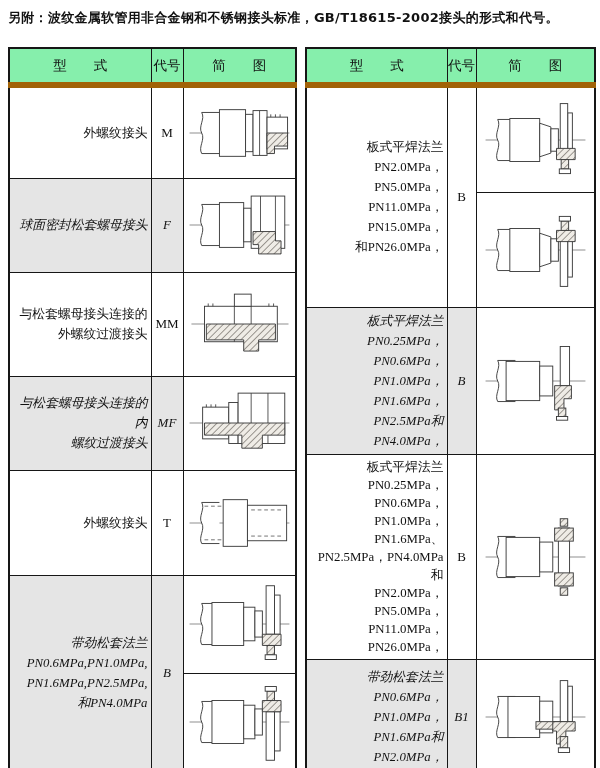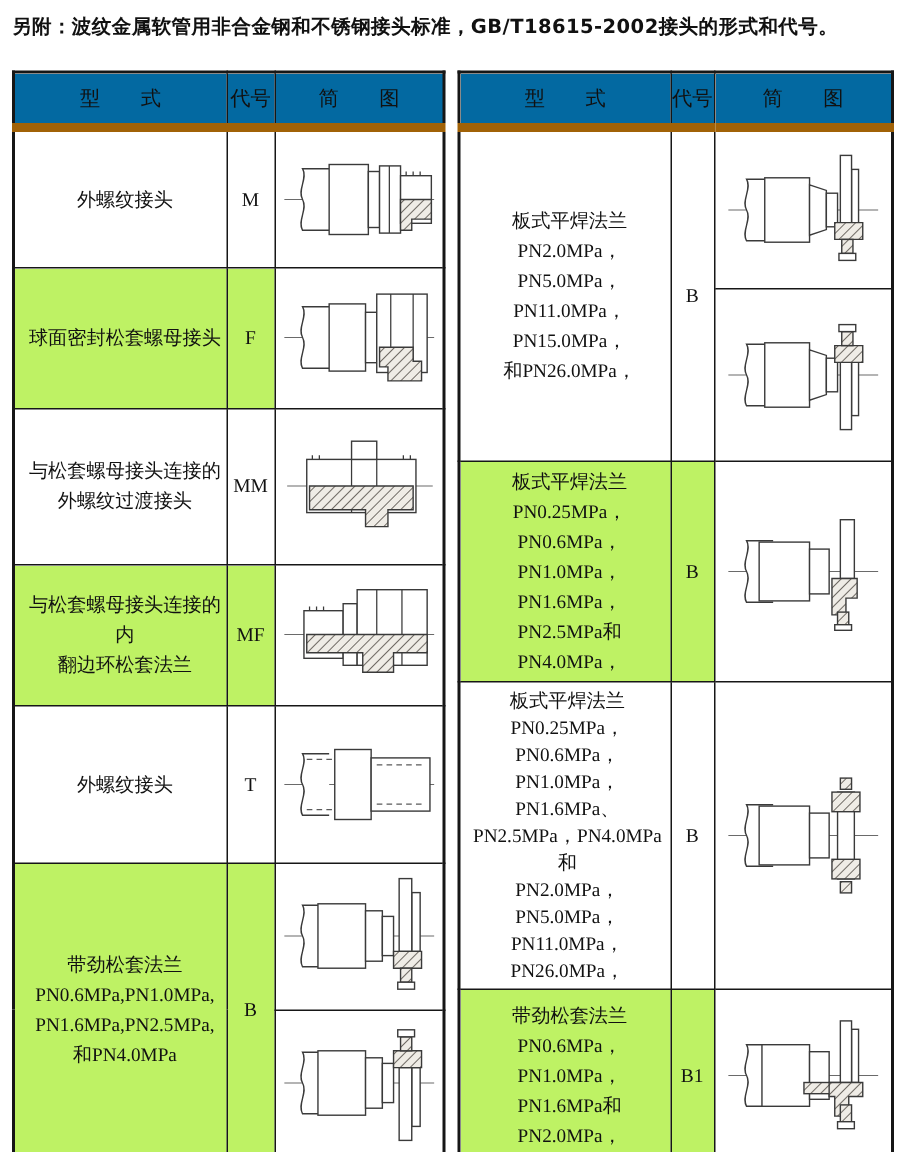--- a/index.html
+++ b/index.html
@@ -3,29 +3,29 @@
 <meta charset="utf-8">
 <style>
   html,body{margin:0;padding:0;}
   body{width:600px;height:768px;background:#fff;overflow:hidden;
        font-family:"Liberation Sans","DejaVu Sans",sans-serif;color:#111;}
   .title{padding:9px 10px 20px 8px;font-size:13px;font-weight:700;letter-spacing:.3px;
          font-family:"DejaVu Sans","Liberation Sans",sans-serif;}
   .tables{display:flex;gap:8px;padding:0 8px;align-items:flex-start;}
   table{border-collapse:collapse;table-layout:fixed;border:2px solid #161616;background:#fff;}
   th,td{border:1px solid #161616;padding:0;overflow:hidden;}
-  th{background:#0369a1;font-weight:400;font-size:13.5px;height:33px;
+  th{background:#86efac;font-weight:400;font-size:13.5px;height:33px;
      border-bottom:6px solid #a16207;font-family:Liberation Serif, serif;}
   td{vertical-align:middle;}
   .type-cell{font-family:"Liberation Serif","DejaVu Serif",serif;font-size:12.8px;line-height:20px;
-             white-space:pre-line;text-align:center;padding:3px 3px 3px 9px;}
+             white-space:pre-line;text-align:right;padding:3px 3px 3px 9px;}
   .tight{line-height:18px;padding-left:6px;}
   .code-cell{font-family:"Liberation Serif","DejaVu Serif",serif;font-size:13px;text-align:center;}
   .diagram-cell{text-align:center;}
-  .yellow{background:#bef264;}
+  .yellow{background:#e5e5e5;font-style:italic;}
   tr.h93{height:93px}tr.h94{height:94px}tr.h104{height:104px}tr.h105{height:105px}
   tr.h98{height:98px}tr.h99{height:99px}tr.h107{height:107px}tr.h115{height:115px}
   tr.h118{height:118px}tr.h114{height:114px}
   svg.diag{width:111px;height:84px;display:block;margin:0 auto;}
   .s{fill:#fff;stroke:#3a3a3a;stroke-width:1;}
   .h{fill:url(#hatch);stroke:#3a3a3a;stroke-width:1;}
   .cl{stroke:#6a6a6a;stroke-width:.8;}
   .fl{stroke:#3a3a3a;stroke-width:.9;fill:none;}
   .ds{stroke:#5a5a5a;stroke-width:.9;stroke-dasharray:4 3;fill:none;}
 </style>
@@ -106,21 +106,21 @@
             <rect class="s" x="52" y="13" width="18" height="13"></rect>
             <line class="fl" x1="52" y1="26" x2="52" y2="64"></line>
             <line class="fl" x1="70" y1="26" x2="70" y2="64"></line>
             <path class="fl" d="M24,26 v-3 M29,26 v-3 M89,26 v-3 M94,26 v-3"></path>
             <path class="h" d="M22,45 h74 v17 h-18 v12 h-16 v-12 h-40 Z"></path>
           </svg>
         </td>
       </tr>
       <tr class="h94">
         <td class="type-cell yellow">与松套螺母接头连接的内
-翻边环松套法兰</td>
+螺纹过渡接头</td>
         <td class="code-cell yellow">MF</td>
         <td class="diagram-cell">
           <svg class="diag" viewBox="0 0 115 90">
             <line class="cl" x1="4" y1="45" x2="111" y2="45"></line>
             <rect class="s" x="18" y="28" width="28" height="34"></rect>
             <path class="fl" d="M22,28 v-3 M27,28 v-3 M32,28 v-3"></path>
             <rect class="s" x="46" y="23" width="10" height="44"></rect>
             <rect class="s" x="56" y="13" width="50" height="54"></rect>
             <line class="fl" x1="70" y1="13" x2="70" y2="67"></line>
             <line class="fl" x1="88" y1="13" x2="88" y2="67"></line>

